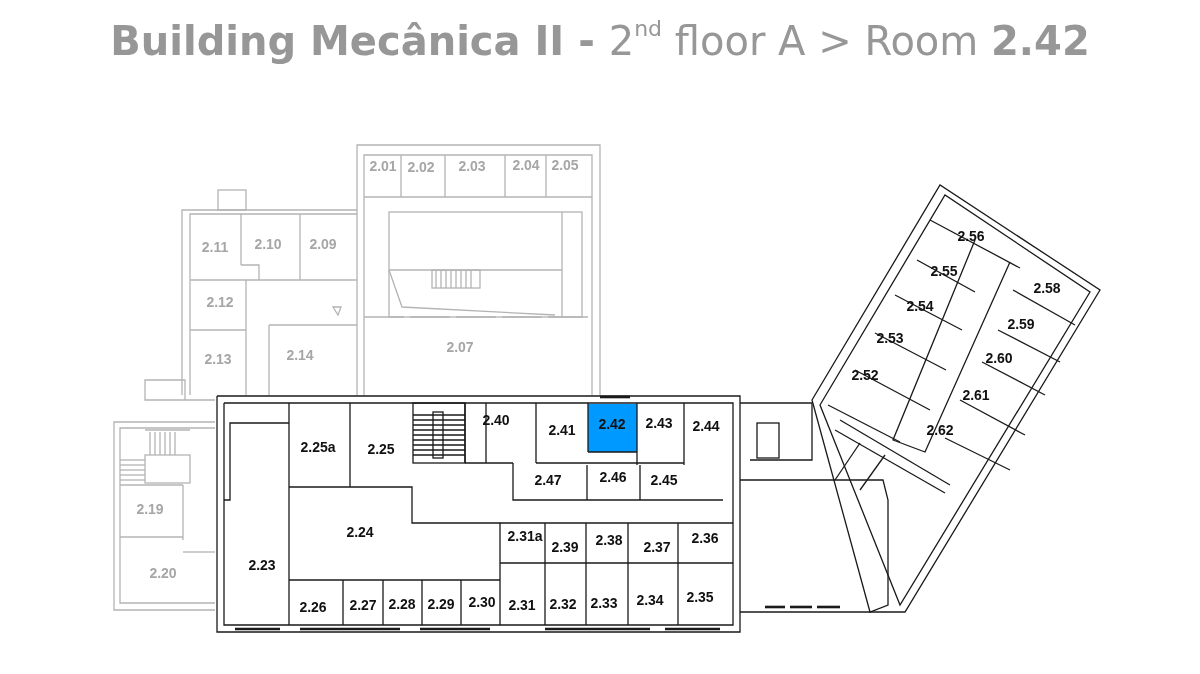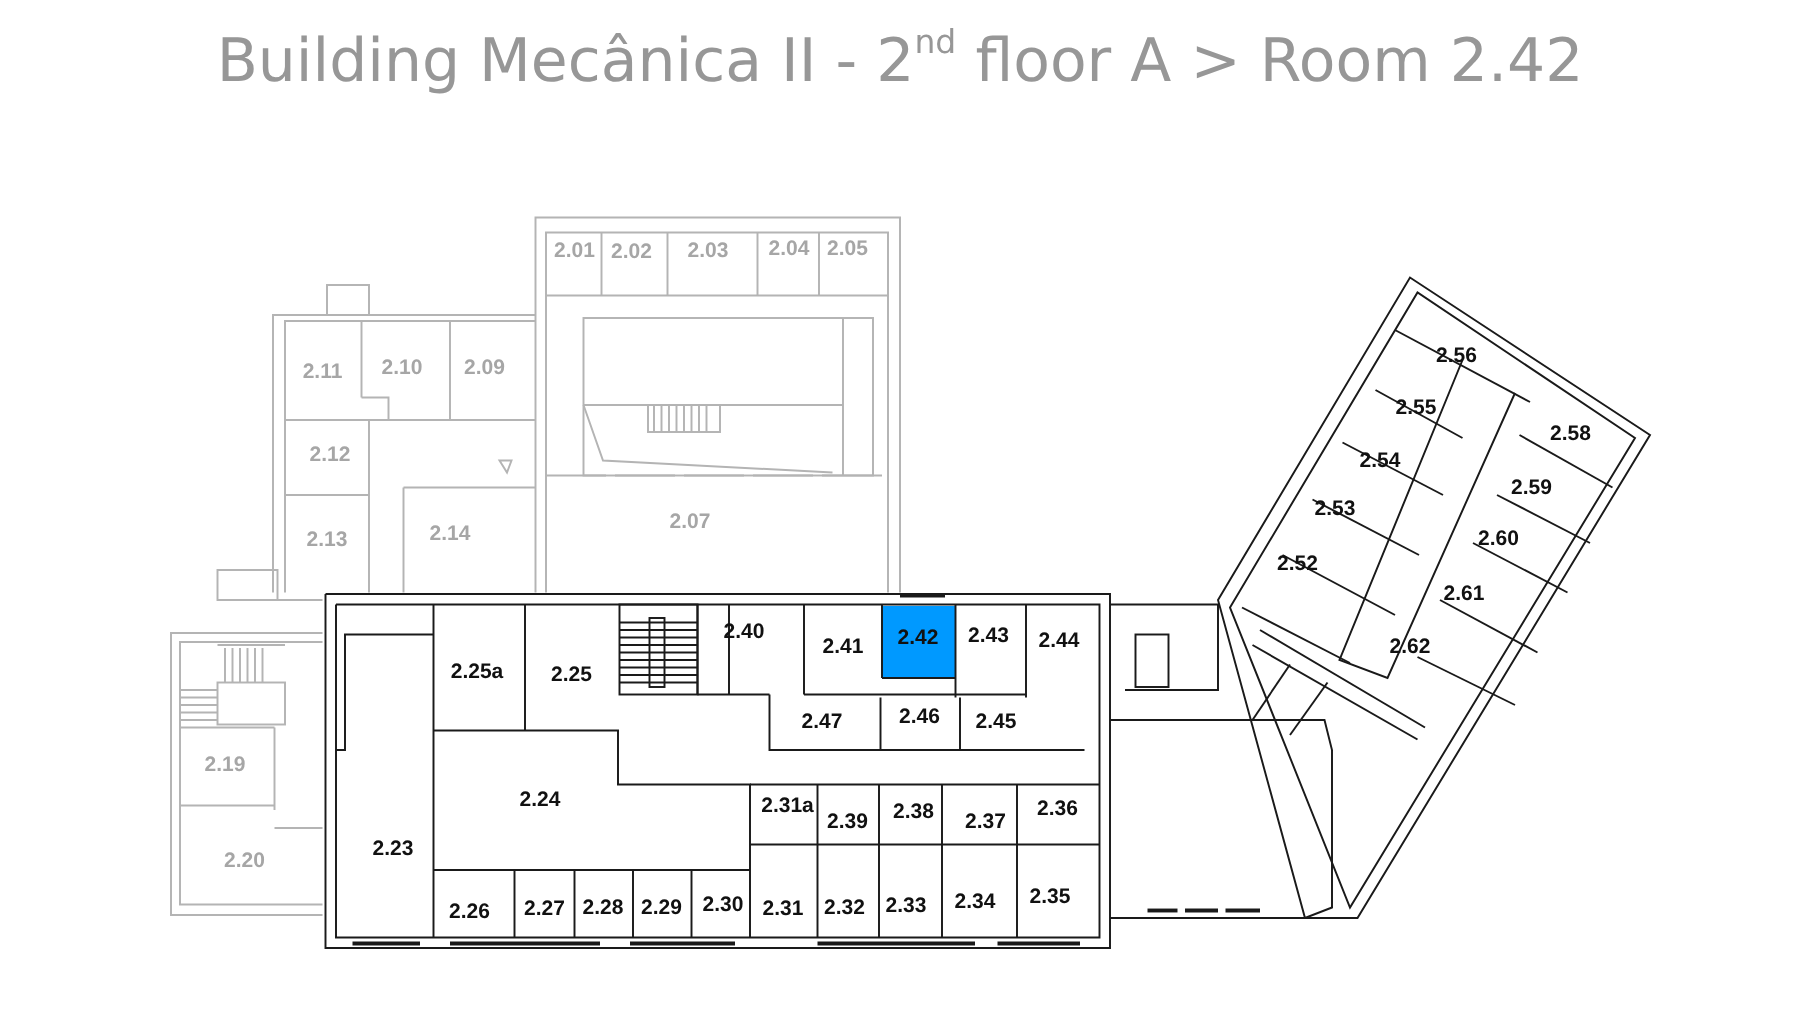--- a/index.html
+++ b/index.html
@@ -2,21 +2,21 @@
 <html><head>
 <meta charset="utf-8">
 <style>
   html, body { margin:0; padding:0; background:#ffffff; }
   body { width:1200px; height:674px; position:relative; overflow:hidden; font-family:"Liberation Sans", sans-serif; }
   .title {
     position:absolute; left:0; top:18px; width:1200px; text-align:center;
     font-family:"DejaVu Sans", sans-serif; font-size:40px; color:#979797; letter-spacing:0px;
     white-space:nowrap;
   }
-  .title .bold { font-weight:normal; }
+  .title .bold { font-weight:bold; }
   .title .light { font-weight:normal; }
   .title sup { font-size:22px; vertical-align:top; position:relative; top:-2px;margin-top:28px; }
   svg.plan { position:absolute; left:0; top:0; }
   .old line, .old polyline, .old rect, .old polygon, .old path { stroke:#b4b4b4; fill:none; stroke-width:1.3; }
   .new line, .new polyline, .new rect, .new polygon, .new path { stroke:#1a1a1a; fill:none; stroke-width:1.3; }
   .new .thick { stroke-width:2.6; }
   .lbl-old { font-family:"Liberation Sans", sans-serif; font-size:14px; fill:#a6a6a6; font-weight:bold; text-anchor:middle; }
   .lbl-new { font-family:"Liberation Sans", sans-serif; font-size:14px; fill:#111111; font-weight:bold; text-anchor:middle; }
   .room { cursor:pointer; }
 </style>

